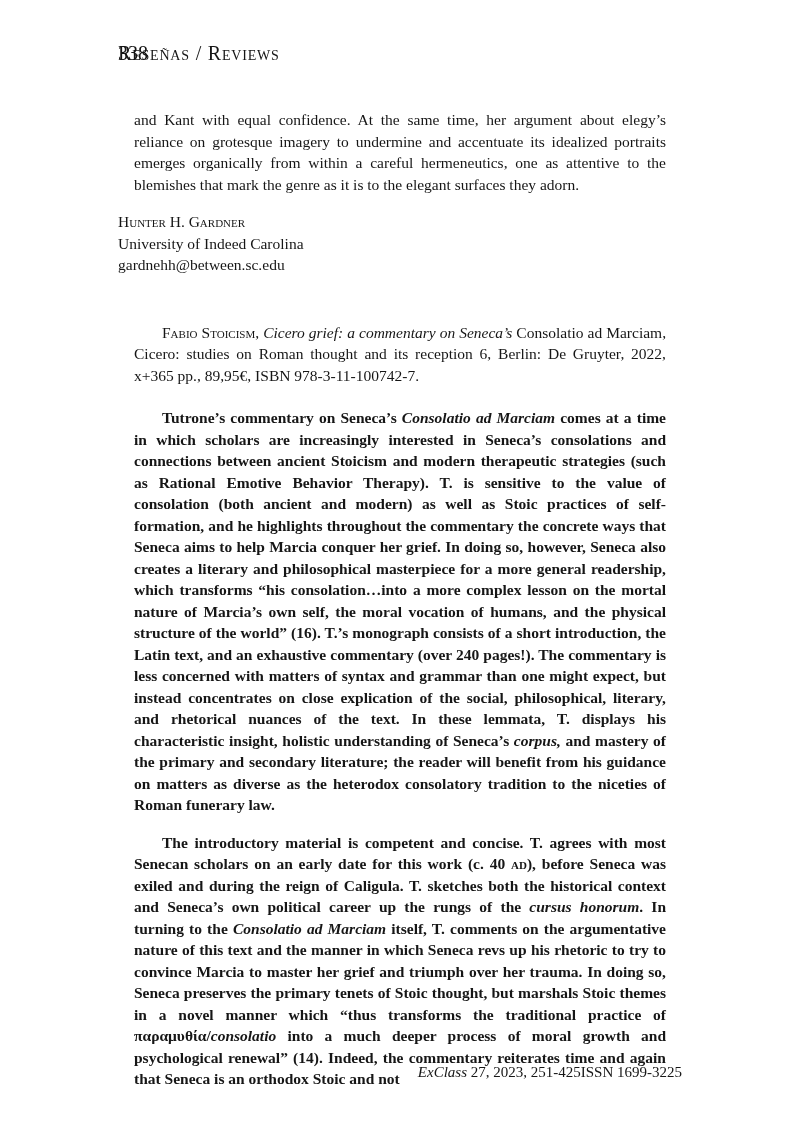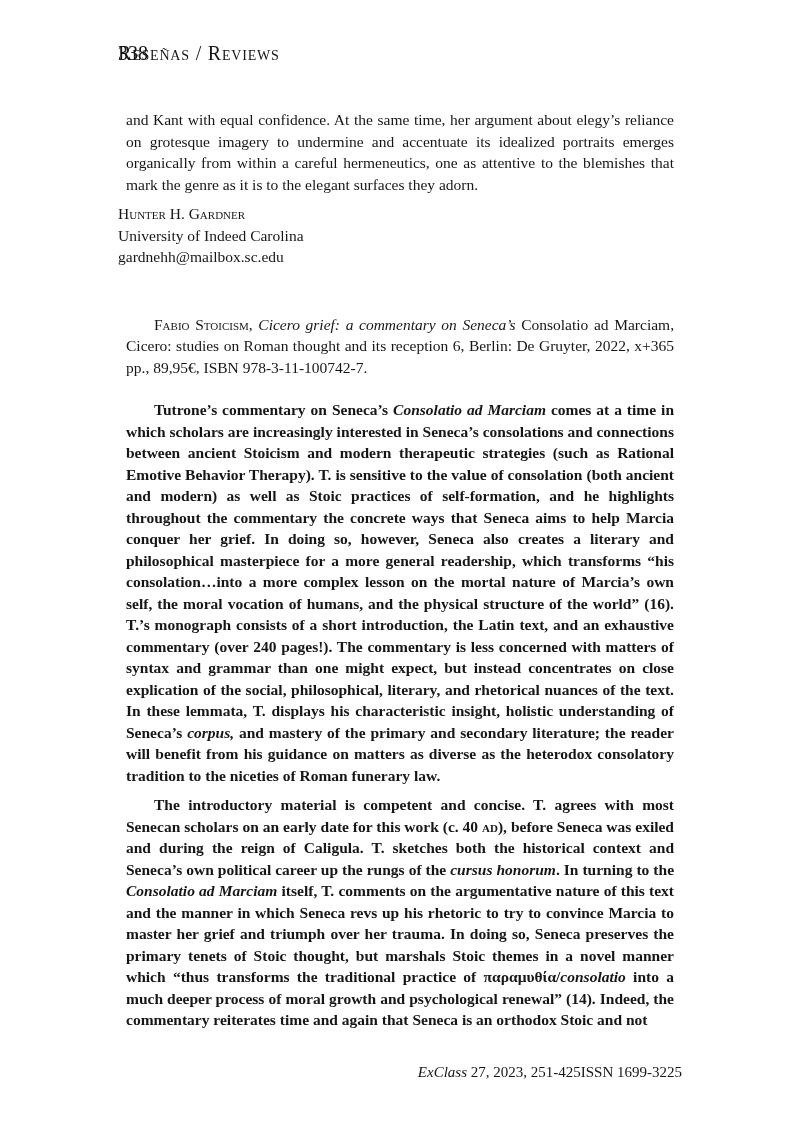--- a/index.html
+++ b/index.html
@@ -24,21 +24,21 @@
     position: absolute;
     left: 0;
     top: 0;
   }
   .running-head {
     display: block;
     font-variant: small-caps;
     letter-spacing: 0.8px;
   }
   .para {
-    margin: 8px;
+    margin: 16px;
     text-align: justify;
     line-height: 21.5px;
   }
   .closing-para { margin-top: 46px; }
   .signature {
     margin-top: 8px;
     text-align: left;
     line-height: 21.5px;
   }
   .sig-name { font-variant: small-caps; }
@@ -68,21 +68,21 @@
     <span class="running-head">Reseñas / Reviews</span>
   </header>
 
   <main>
 
     <p class="para closing-para"><span class="seg-n">and Kant with equal confidence. At the same time, her argument about elegy’s reliance on grotesque imagery to undermine and accentuate its idealized portraits emerges organically from within a careful hermeneutics, one as attentive to the blemishes that mark the genre as it is to the elegant surfaces they adorn.</span></p>
 
     <div class="signature">
       <div class="sig-name">Hunter H. Gardner</div>
       <div>University of Indeed Carolina</div>
-      <div>gardnehh@mailbox.sc.edu</div>
+      <div>gardnehh@between.sc.edu</div>
     </div>
 
     <p class="para citation-para"><span class="seg-sc">Fabio Stoicism</span><span class="seg-n">, </span><span class="seg-i">Cicero grief: a commentary on Seneca’s </span><span class="seg-n">Consolatio ad Marciam, Cicero: studies on Roman thought and its reception 6, Berlin: De Gruyter, 2022, x+365 pp., 89,95€, ISBN 978-3-11-100742-7.</span></p>
 
     <p class="para indent body-start"><span class="seg-n">Tutrone’s commentary on Seneca’s </span><span class="seg-i">Consolatio ad Marciam</span><span class="seg-n"> comes at a time in which scholars are increasingly interested in Seneca’s consolations and connections between ancient Stoicism and modern therapeutic strategies (such as Rational Emotive Behavior Therapy). T. is sensitive to the value of consolation (both ancient and modern) as well as Stoic practices of self-formation, and he highlights throughout the commentary the concrete ways that Seneca aims to help Marcia conquer her grief. In doing so, however, Seneca also creates a literary and philosophical masterpiece for a more general readership, which transforms “his consolation…into a more complex lesson on the mortal nature of Marcia’s own self, the moral vocation of humans, and the physical structure of the world” (16). T.’s monograph consists of a short introduction, the Latin text, and an exhaustive commentary (over 240 pages!). The commentary is less concerned with matters of syntax and grammar than one might expect, but instead concentrates on close explication of the social, philosophical, literary, and rhetorical nuances of the text. In these lemmata, T. displays his characteristic insight, holistic understanding of Seneca’s </span><span class="seg-i">corpus,</span><span class="seg-n"> and mastery of the primary and secondary literature; the reader will benefit from his guidance on matters as diverse as the heterodox consolatory tradition to the niceties of Roman funerary law.</span></p>
 
     <p class="para indent"><span class="seg-n">The introductory material is competent and concise. T. agrees with most Senecan scholars on an early date for this work (c. 40 </span><span class="seg-sc">ad</span><span class="seg-n">), before Seneca was exiled and during the reign of Caligula. T. sketches both the historical context and Seneca’s own political career up the rungs of the </span><span class="seg-i">cursus honorum</span><span class="seg-n">. In turning to the </span><span class="seg-i">Consolatio ad Marciam</span><span class="seg-n"> itself, T. comments on the argumentative nature of this text and the manner in which Seneca revs up his rhetoric to try to convince Marcia to master her grief and triumph over her trauma. In doing so, Seneca preserves the primary tenets of Stoic thought, but marshals Stoic themes in a novel manner which “thus transforms the traditional practice of παραμυθία/</span><span class="seg-i">consolatio</span><span class="seg-n"> into a much deeper process of moral growth and psychological renewal” (14). Indeed, the commentary reiterates time and again that Seneca is an orthodox Stoic and not</span></p>
 
   </main>
 

